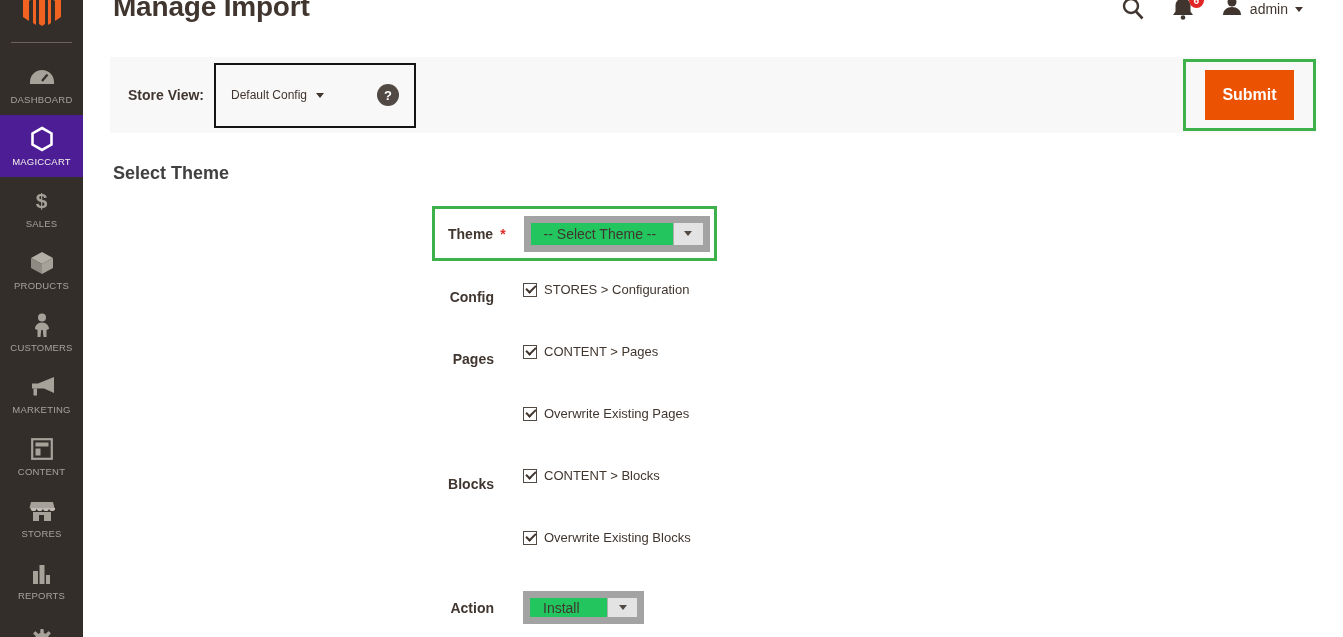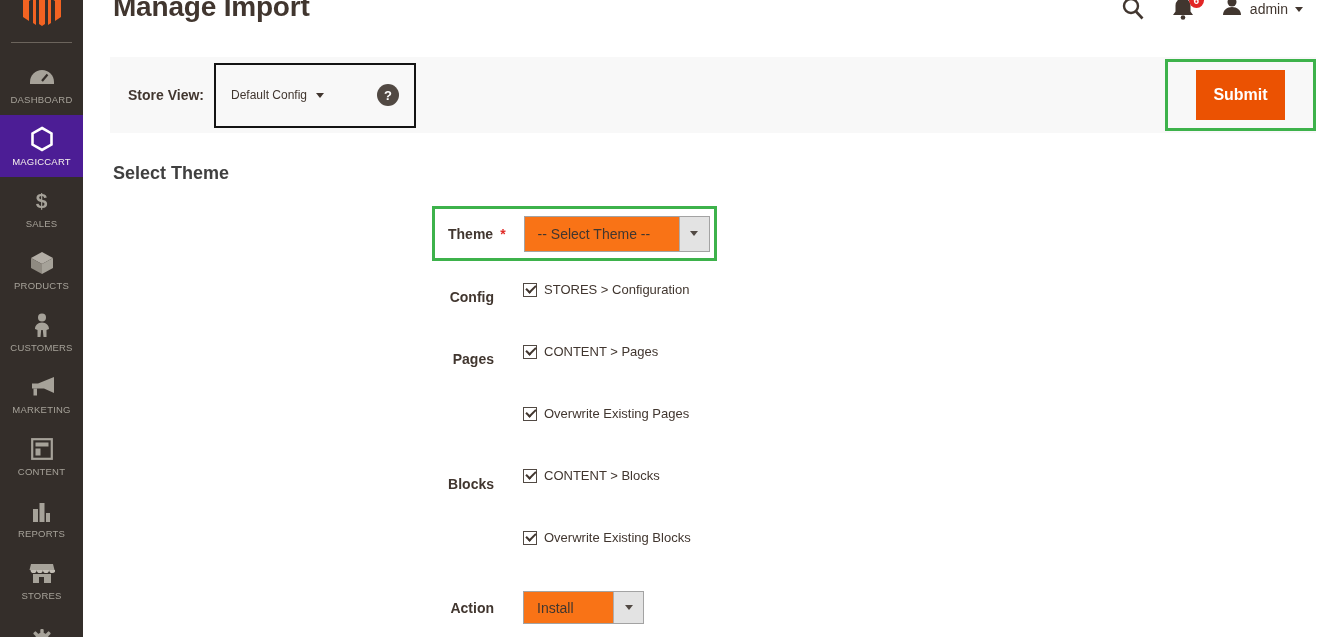--- a/index.html
+++ b/index.html
@@ -31,32 +31,32 @@
 
   
   .toolbar { position:absolute; left:110px; right:27px; top:57px; height:76px; background:#f8f8f8; display:flex; align-items:center; }
   .sv-label { margin-left:18px; font-size:14px; font-weight:bold; color:#41362f; }
   .sv-box { margin-left:10px; width:202px; height:65px; border:2px solid #141414; background:#f8f8f8;
     display:flex; align-items:center; justify-content:space-between; padding:0 15px; }
   .sv-value-wrap { display:flex; align-items:center; gap:9px; cursor:pointer; }
   .sv-value { font-size:12px; color:#41362f; }
   .help-circle { width:22px; height:22px; border-radius:50%; background:#514943; color:#fff; font-size:13px; font-weight:bold;
     display:flex; align-items:center; justify-content:center; cursor:pointer; }
-  .submit-annot { margin-left:auto; border:3px solid #3db24b; background:#f8f8f8; padding:8px 28px; }
+  .submit-annot { margin-left:auto; border:3px solid #3db24b; background:#f8f8f8; padding:8px 19px; }
   .submit-btn { width:89px; height:50px; background:#eb5202; border:1px solid #eb5202; color:#fff; font-size:16px; font-weight:bold;
     font-family:inherit; cursor:pointer; display:flex; align-items:center; justify-content:center; }
 
   
   .section-title { position:absolute; left:113px; top:163px; font-size:18px; font-weight:bold; color:#404040; }
   .theme-annot { position:absolute; left:432px; top:206px; width:285px; height:55px; border:3px solid #3db24b;
     display:flex; align-items:center; }
   .theme-label-wrap { display:flex; align-items:baseline; gap:7px; margin-left:13px; }
   .fld-label { font-size:14px; font-weight:bold; color:#41362f; }
   .req { color:#e02b27; font-size:14px; font-weight:bold; }
-  .sel { display:flex; border:1px solid #a3a3a3; background:#f97316; height:36px; align-items:stretch; cursor:pointer; }
+  .sel { display:flex; border:7px solid #a3a3a3; background:#22c55e; height:36px; align-items:stretch; cursor:pointer; }
   .sel-theme { margin-left:18px; width:186px; }
   .sel-text { flex:1; padding:0 13px; display:flex; align-items:center; font-size:14px; color:#41362f; white-space:nowrap; }
   .sel-arrow { width:30px; border-left:1px solid #adadad; background:#e3e3e3; display:flex; align-items:center; justify-content:center; }
   .caret-sel { width:0; height:0; border-left:4px solid transparent; border-right:4px solid transparent; border-top:5px solid #514943; }
 
   .row-label { position:absolute; left:363px; width:131px; text-align:right; font-size:14px; font-weight:bold; color:#41362f; }
   .cb-row { position:absolute; left:523px; display:flex; align-items:center; gap:7px; cursor:pointer; }
   .cb { width:14px; height:14px; border:1px solid #514943; background:#fff; position:relative; flex:none; }
   .cb::after { content:''; position:absolute; left:2px; top:1px; width:8px; height:4px;
     border-left:2px solid #41362f; border-bottom:2px solid #41362f; transform:rotate(-45deg); }
@@ -152,38 +152,38 @@
             <rect x="1.2" y="1.2" width="19.6" height="19.6" fill="none" stroke="#a6a299" stroke-width="2.2"></rect>
             <rect x="4.5" y="4.5" width="13" height="4" fill="#a6a299"></rect>
             <rect x="4.5" y="10.5" width="5" height="7" fill="#a6a299"></rect>
           </svg>
         </span>
         <span class="mi-label">CONTENT</span>
       </div>
 
       <div class="menu-item">
         <span class="mi-icon">
+          <svg width="26" height="22" viewBox="0 0 26 22" fill="#a6a299">
+            <path d="M2 2h22l1.5 6h-25z"></path>
+            <path d="M1.5 8a3.1 3.1 0 0 0 6.2 0 3.1 3.1 0 0 0 6.2 0 3.1 3.1 0 0 0 6.2 0 3.1 3.1 0 0 0 6.2 0z" fill="#c2bdb4"></path>
+            <path d="M4 12h18v9h-7v-6h-5v6H4z"></path>
+          </svg>
+        </span>
+        <span class="mi-label">STORES</span>
+      </div>
+
+      <div class="menu-item">
+        <span class="mi-icon">
           <svg width="22" height="22" viewBox="0 0 22 22" fill="#a6a299">
             <rect x="2" y="9" width="5" height="13"></rect>
             <rect x="8.5" y="3" width="5" height="19"></rect>
             <rect x="15" y="13" width="4" height="9"></rect>
           </svg>
         </span>
         <span class="mi-label">REPORTS</span>
-      </div>
-
-      <div class="menu-item">
-        <span class="mi-icon">
-          <svg width="26" height="22" viewBox="0 0 26 22" fill="#a6a299">
-            <path d="M2 2h22l1.5 6h-25z"></path>
-            <path d="M1.5 8a3.1 3.1 0 0 0 6.2 0 3.1 3.1 0 0 0 6.2 0 3.1 3.1 0 0 0 6.2 0 3.1 3.1 0 0 0 6.2 0z" fill="#c2bdb4"></path>
-            <path d="M4 12h18v9h-7v-6h-5v6H4z"></path>
-          </svg>
-        </span>
-        <span class="mi-label">STORES</span>
       </div>
 
       <div class="menu-item">
         <span class="mi-icon">
           <svg width="24" height="24" viewBox="0 0 24 24">
             <g fill="#a6a299">
               <rect x="10.3" y="1" width="3.4" height="22" rx="1"></rect>
               <rect x="10.3" y="1" width="3.4" height="22" rx="1" transform="rotate(45 12 12)"></rect>
               <rect x="10.3" y="1" width="3.4" height="22" rx="1" transform="rotate(90 12 12)"></rect>
               <rect x="10.3" y="1" width="3.4" height="22" rx="1" transform="rotate(135 12 12)"></rect>

